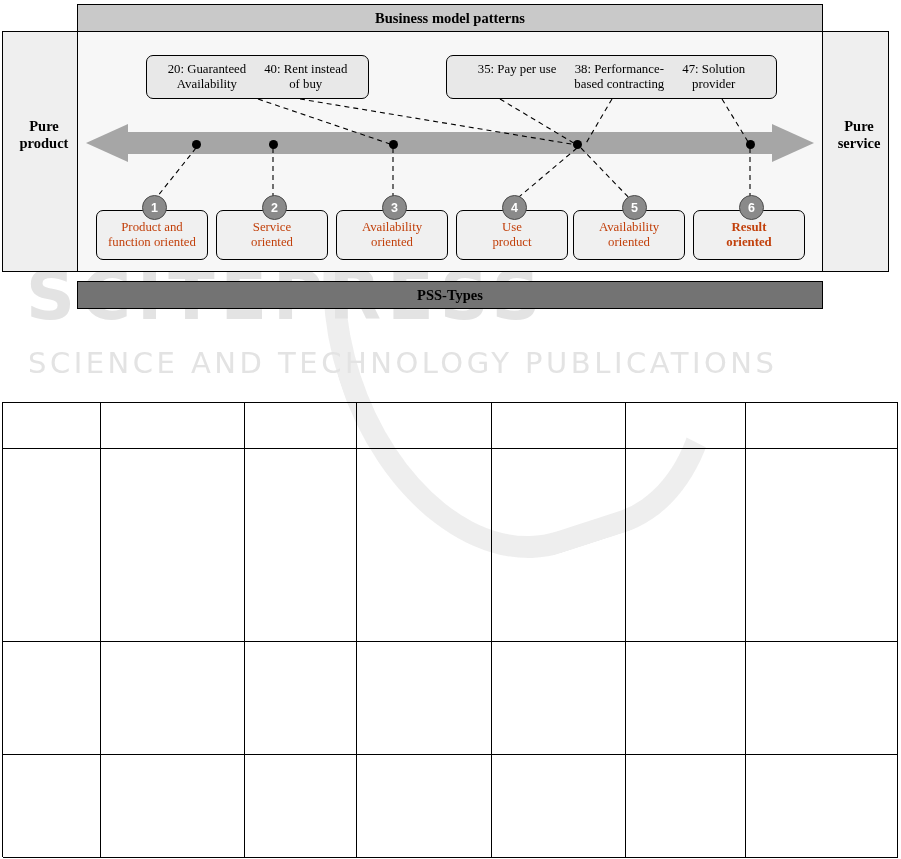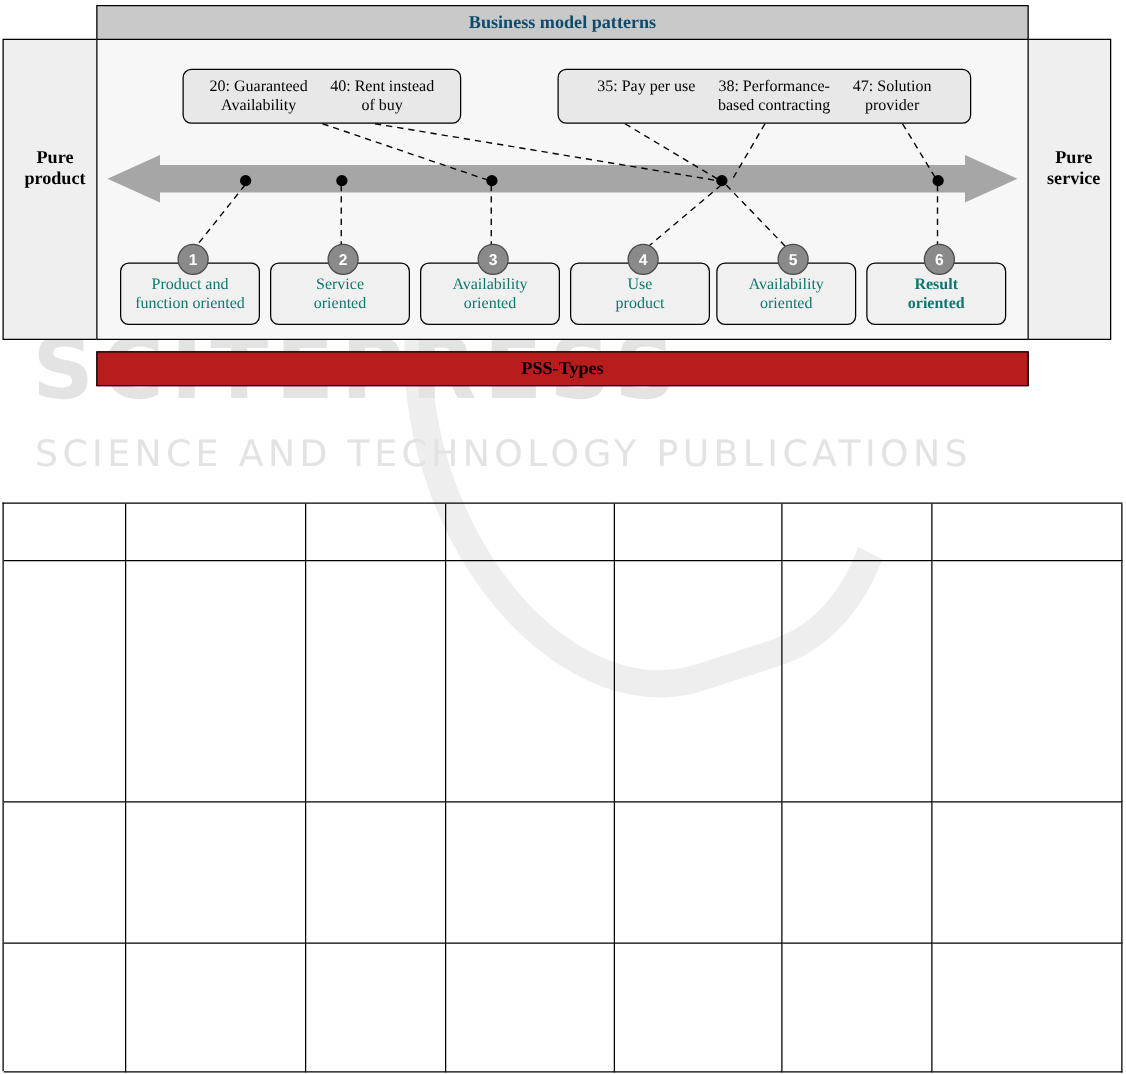--- a/index.html
+++ b/index.html
@@ -34,26 +34,26 @@
     opacity:.85;
   }
 
   
   .figure{position:absolute;left:0;top:0;width:901px;height:320px;}
 
   .bmp-header{
     position:absolute;left:77px;top:4px;width:746px;height:28px;
     background:#c9c9c9;border:1.5px solid #000;
     display:flex;align-items:center;justify-content:center;
-    font-size:14.5px;font-weight:bold;color:#0c4a6e;
+    font-size:14.5px;font-weight:bold;color:#000000;
     box-sizing:border-box;
   }
   .pss-footer{
     position:absolute;left:77px;top:281px;width:746px;height:28px;
-    background:#b91c1c;border:1.5px solid #000;
+    background:#737373;border:1.5px solid #000;
     display:flex;align-items:center;justify-content:center;
     font-size:14.5px;font-weight:bold;color:#000;
     box-sizing:border-box;
   }
   .outer-box{
     position:absolute;left:2px;top:31px;width:887px;height:241px;
     background:#efefef;border:1.5px solid #000;box-sizing:border-box;
   }
   .inner-box{
     position:absolute;left:77px;top:31px;width:746px;height:241px;
@@ -106,21 +106,21 @@
     font-family:"Liberation Sans", sans-serif;
     z-index:6;
   }
 
   
   .type-box{
     position:absolute;top:210px;height:50px;
     background:#f0f0f0;border:1.3px solid #000;border-radius:7px;
     box-sizing:border-box;
     display:flex;align-items:center;justify-content:center;text-align:center;
-    font-size:12.8px;line-height:1.2;color:#0f766e;white-space:pre-line;
+    font-size:12.8px;line-height:1.2;color:#c2410c;white-space:pre-line;
   }
 
   svg.conn{position:absolute;left:0;top:0;width:901px;height:320px;pointer-events:none;}
 
   
   .grid{
     position:absolute;left:2px;top:402px;width:896px;height:455px;
     border-top:1.6px solid #000;border-left:1.6px solid #000;
     box-sizing:border-box;
   }

